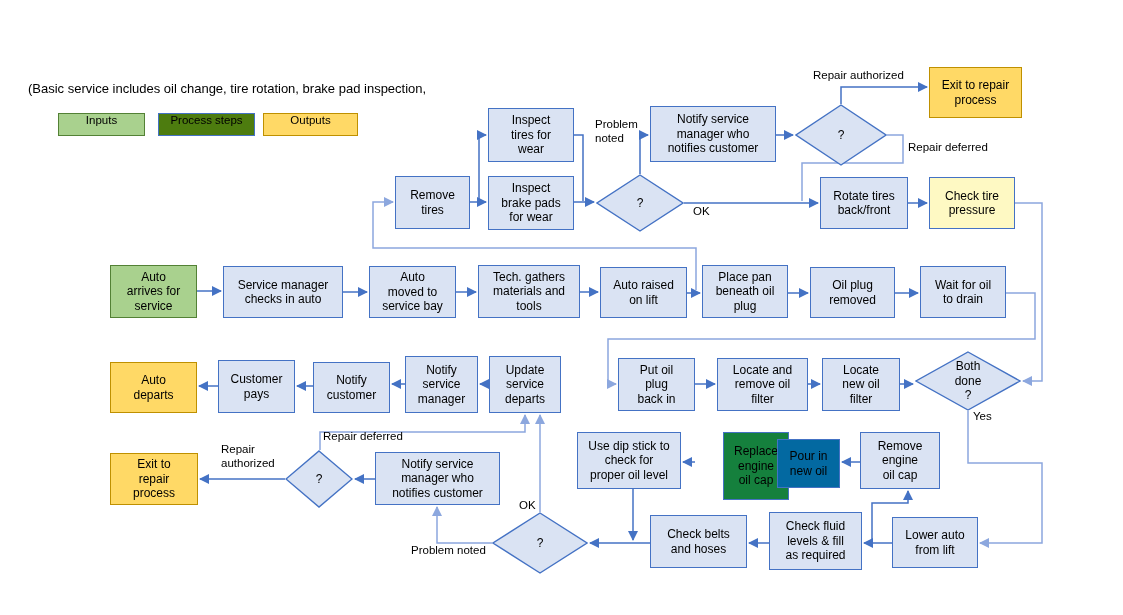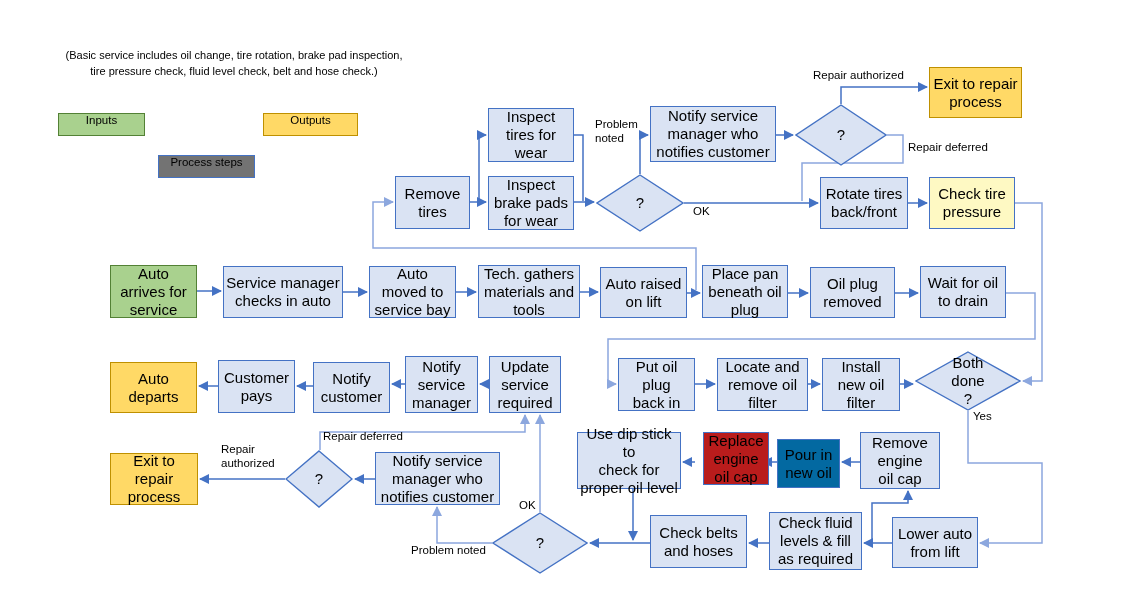--- a/index.html
+++ b/index.html
@@ -5,55 +5,54 @@
   html,body{margin:0;padding:0;background:#ffffff;}
   #canvas{
     position:relative;width:1123px;height:615px;background:#ffffff;overflow:hidden;
     font-family:"Liberation Sans","DejaVu Sans",sans-serif;color:#000;
   }
   #page-title{
     position:absolute;left:34px;top:28px;font-size:27px;font-weight:600;
     letter-spacing:-0.2px;white-space:nowrap;
   }
   #page-subtitle{
-    position:absolute;left:28px;top:48px;width:412px;text-align:center;
-    font-size:11px;line-height:1.45;
+    position:absolute;left:28px;top:80px;width:412px;
+    font-size:13px;line-height:1.45;
   }
   .legend-item{
     position:absolute;height:23px;display:flex;align-items:flex-start;justify-content:center;
     font-size:11.5px;border:1.4px solid;box-sizing:border-box;
   }
   #edge-layer{position:absolute;left:0;top:0;z-index:1;}
   #node-layer,#label-layer{position:absolute;left:0;top:0;width:0;height:0;z-index:2;}
   .node{
     position:absolute;display:flex;align-items:center;justify-content:center;
-    text-align:center;font-size:15px;line-height:1.2;white-space:pre-line;
+    text-align:center;font-size:12px;line-height:1.2;white-space:pre-line;
     box-sizing:border-box;z-index:2;
   }
   .node.rect{border:1.4px solid;}
   .node.decision{border:none;background:transparent;}
   .node.decision svg{position:absolute;left:0;top:0;}
   .node .lbl{position:relative;padding:0 2px;}
   .edge-label{
     position:absolute;font-size:11.5px;line-height:1.18;white-space:pre-line;z-index:3;
   }
 </style>
 </head>
 <body>
 
 <div id="canvas">
   <div id="page-subtitle">
     <div>(Basic service includes oil change, tire rotation, brake pad inspection,</div>
-    <div>tire pressure check, fluid level check, belt and hose check.)</div>
   </div>
 
   <div class="legend-item" style="left: 58px; top: 113px; width: 87px; background: rgb(169, 209, 142); border-color: rgb(83, 129, 53);">
     <span>Inputs</span>
   </div>
-  <div class="legend-item" style="left: 158px; top: 113px; width: 97px; background: #737373; border-color: rgb(68, 114, 196); margin-top: 42px;">
+  <div class="legend-item" style="left: 158px; top: 113px; width: 97px; background: #4d7c0f; border-color: rgb(68, 114, 196);">
     <span>Process steps</span>
   </div>
   <div class="legend-item" style="left: 263px; top: 113px; width: 95px; background: rgb(255, 217, 102); border-color: rgb(191, 144, 0);">
     <span>Outputs</span>
   </div>
 
   <svg id="edge-layer" width="1123" height="615">
     <defs>
       <marker id="ah-dark" markerUnits="userSpaceOnUse" markerWidth="10" markerHeight="10" viewBox="0 0 10 10" refX="9" refY="5" orient="auto">
         <path d="M0,0 L10,5 L0,10 z" fill="#4472C4"></path>
@@ -153,48 +152,48 @@
 departs</span></div>
       <div class="node rect" style="left: 218px; top: 360px; width: 77px; height: 53px; background: rgb(218, 227, 243); border-color: rgb(68, 114, 196);"><span class="lbl">Customer
 pays</span></div>
       <div class="node rect" style="left: 313px; top: 362px; width: 77px; height: 51px; background: rgb(218, 227, 243); border-color: rgb(68, 114, 196);"><span class="lbl">Notify
 customer</span></div>
       <div class="node rect" style="left: 405px; top: 356px; width: 73px; height: 57px; background: rgb(218, 227, 243); border-color: rgb(68, 114, 196);"><span class="lbl">Notify
 service
 manager</span></div>
       <div class="node rect" style="left: 489px; top: 356px; width: 72px; height: 57px; background: rgb(218, 227, 243); border-color: rgb(68, 114, 196);"><span class="lbl">Update
 service
-required</span></div>
+departs</span></div>
       <div class="node rect" style="left: 618px; top: 358px; width: 77px; height: 53px; background: rgb(218, 227, 243); border-color: rgb(68, 114, 196);"><span class="lbl">Put oil
 plug
 back in</span></div>
       <div class="node rect" style="left: 717px; top: 358px; width: 91px; height: 53px; background: rgb(218, 227, 243); border-color: rgb(68, 114, 196);"><span class="lbl">Locate and
 remove oil
 filter</span></div>
-      <div class="node rect" style="left: 822px; top: 358px; width: 78px; height: 53px; background: rgb(218, 227, 243); border-color: rgb(68, 114, 196);"><span class="lbl">Install
+      <div class="node rect" style="left: 822px; top: 358px; width: 78px; height: 53px; background: rgb(218, 227, 243); border-color: rgb(68, 114, 196);"><span class="lbl">Locate
 new oil
 filter</span></div>
       <div class="node decision" style="left: 915px; top: 351px; width: 106px; height: 60px;"><svg width="106" height="60">
           <polygon points="53,1 105,30 53,59 1,30" fill="#DAE3F3" stroke="#4472C4" stroke-width="1.4"></polygon>
         </svg><span class="lbl">Both
 done
 ?</span></div>
       <div class="node rect" style="left: 110px; top: 453px; width: 88px; height: 52px; background: rgb(255, 217, 102); border-color: rgb(191, 144, 0);"><span class="lbl">Exit to
 repair
 process</span></div>
       <div class="node decision" style="left: 285px; top: 450px; width: 68px; height: 58px;"><svg width="68" height="58">
           <polygon points="34,1 67,29 34,57 1,29" fill="#DAE3F3" stroke="#4472C4" stroke-width="1.4"></polygon>
         </svg><span class="lbl">?</span></div>
       <div class="node rect" style="left: 375px; top: 452px; width: 125px; height: 53px; background: rgb(218, 227, 243); border-color: rgb(68, 114, 196);"><span class="lbl">Notify service
 manager who
 notifies customer</span></div>
       <div class="node rect" style="left: 577px; top: 432px; width: 104px; height: 57px; background: rgb(218, 227, 243); border-color: rgb(68, 114, 196);"><span class="lbl">Use dip stick to
 check for
 proper oil level</span></div>
-      <div class="node rect" style="left: 703px; top: 432px; width: 66px; height: 53px; background: #b91c1c; border-color: rgb(68, 114, 196);"><span class="lbl">Replace
+      <div class="node rect" style="left: 723px; top: 432px; width: 66px; height: 68px; background: #15803d; border-color: rgb(68, 114, 196);"><span class="lbl">Replace
 engine
 oil cap</span></div>
       <div class="node rect" style="left: 777px; top: 439px; width: 63px; height: 49px; background: #0369a1; border-color: rgb(68, 114, 196);"><span class="lbl">Pour in
 new oil</span></div>
       <div class="node rect" style="left: 860px; top: 432px; width: 80px; height: 57px; background: rgb(218, 227, 243); border-color: rgb(68, 114, 196);"><span class="lbl">Remove
 engine
 oil cap</span></div>
       <div class="node decision" style="left: 492px; top: 512px; width: 96px; height: 62px;"><svg width="96" height="62">
           <polygon points="48,1 95,31 48,61 1,31" fill="#DAE3F3" stroke="#4472C4" stroke-width="1.4"></polygon>
         </svg><span class="lbl">?</span></div>

